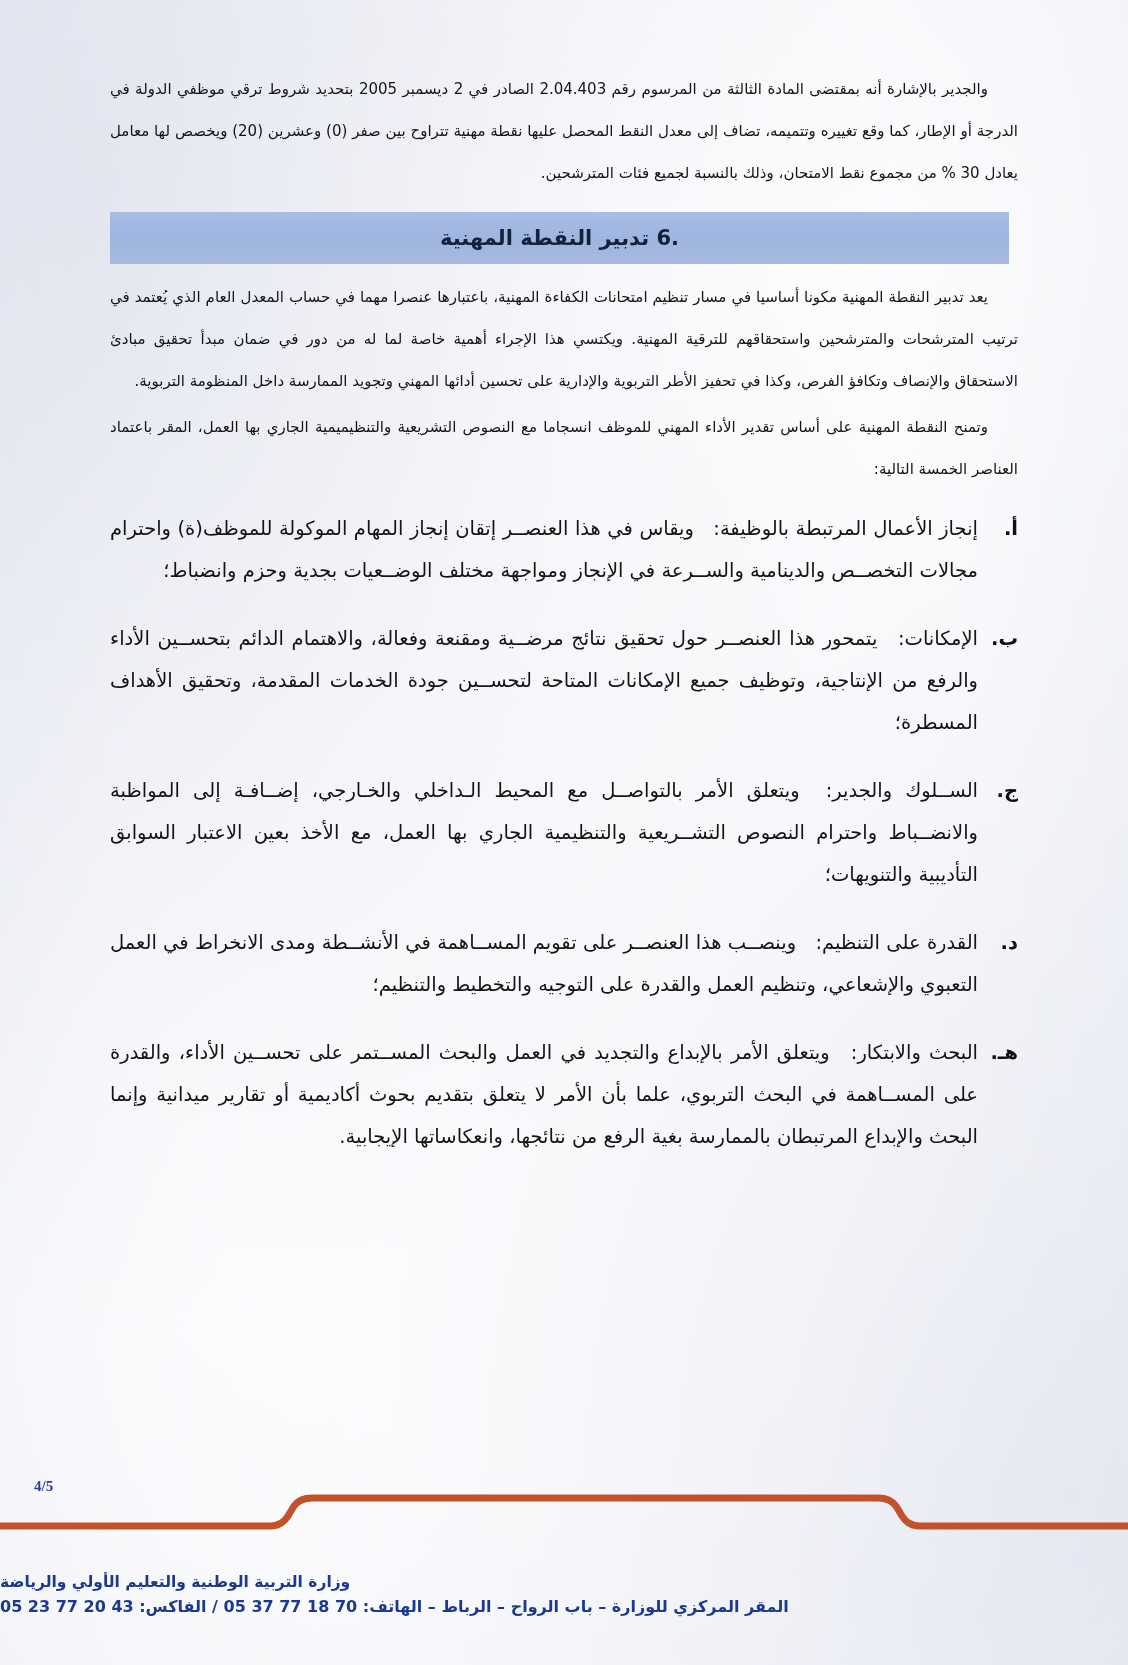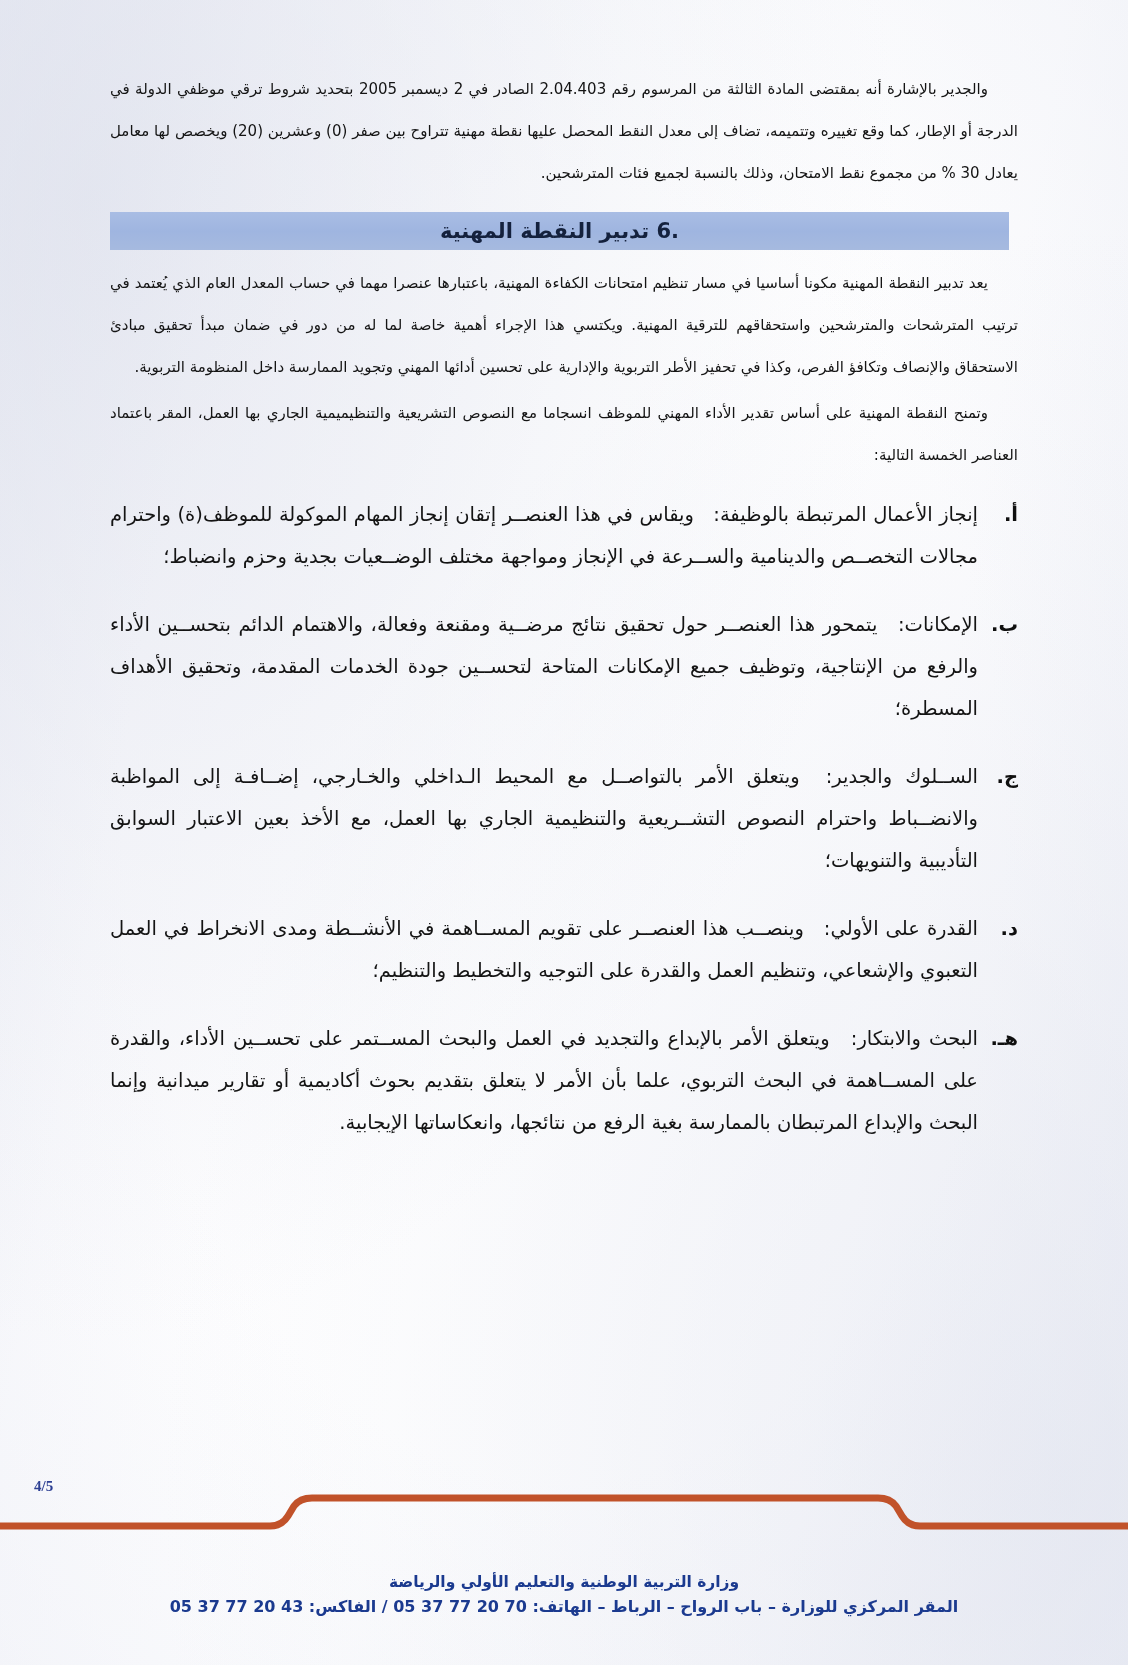--- a/index.html
+++ b/index.html
@@ -51,21 +51,21 @@
     text-justify: inter-word;
     letter-spacing: 0;
   }
   p.para.indent {
     text-indent: 30px;
   }
 
   .heading-bar {
     margin: 18px 9px 12px 0;
     background: linear-gradient(180deg, #a9bde4 0%, #9fb5e0 50%, #a6badf 100%);
-    height: 38px;
+    height: 52px;
     display: flex;
     align-items: center;
     justify-content: center;
   }
   .heading-bar .htext {
     font-size: 21px;
     font-weight: bold;
     color: #14213d;
     letter-spacing: .2px;
   }
@@ -118,21 +118,21 @@
     top: 1490px;
     height: 48px;
   }
   .footer-rule svg { display: block; width: 100%; height: 48px; }
 
   .footer-text {
     position: absolute;
     left: 0;
     right: 0;
     top: 1570px;
-    text-align: center;
+    text-align: left;
     direction: rtl;
     color: #1b3a8f;
   }
   .footer-text .line1 {
     font-size: 15.5px;
     font-weight: bold;
     line-height: 24px;
     letter-spacing: .1px;
   }
   .footer-text .line2 {
@@ -178,21 +178,21 @@
     <div class="list-item">
       <div class="marker">ج.</div>
       <div class="item-body">
         <span class="lead">الســلوك والجدير:</span><span> ويتعلق الأمر بالتواصــل مع المحيط الـداخلي والخـارجي، إضــافـة إلى المواظبة والانضــباط واحترام النصوص التشــريعية والتنظيمية الجاري بها العمل، مع الأخذ بعين الاعتبار السوابق التأديبية والتنويهات؛</span>
       </div>
     </div>
 
     <div class="list-item">
       <div class="marker">د.</div>
       <div class="item-body">
-        <span class="lead">القدرة على الأولي:</span><span> وينصــب هذا العنصــر على تقويم المســاهمة في الأنشــطة ومدى الانخراط في العمل التعبوي والإشعاعي، وتنظيم العمل والقدرة على التوجيه والتخطيط والتنظيم؛</span>
+        <span class="lead">القدرة على التنظيم:</span><span> وينصــب هذا العنصــر على تقويم المســاهمة في الأنشــطة ومدى الانخراط في العمل التعبوي والإشعاعي، وتنظيم العمل والقدرة على التوجيه والتخطيط والتنظيم؛</span>
       </div>
     </div>
 
     <div class="list-item">
       <div class="marker">هـ.</div>
       <div class="item-body">
         <span class="lead">البحث والابتكار:</span><span> ويتعلق الأمر بالإبداع والتجديد في العمل والبحث المســتمر على تحســين الأداء، والقدرة على المســاهمة في البحث التربوي، علما بأن الأمر لا يتعلق بتقديم بحوث أكاديمية أو تقارير ميدانية وإنما البحث والإبداع المرتبطان بالممارسة بغية الرفع من نتائجها، وانعكاساتها الإيجابية.</span>
       </div>
     </div>
 
@@ -202,14 +202,14 @@
 <div class="page-number">4/5</div>
 
 <div class="footer-rule">
   <svg viewBox="0 0 1128 48" preserveAspectRatio="none" aria-hidden="true">
     <path d="M0,36 L270,36 Q282,36 288,26 L294,16 Q300,8 312,8 L878,8 Q890,8 896,16 L902,26 Q908,36 920,36 L1128,36" fill="none" stroke="#c1522a" stroke-width="7" stroke-linecap="butt" stroke-linejoin="round"></path>
   </svg>
 </div>
 
 <div class="footer-text">
   <div class="line1">وزارة التربية الوطنية والتعليم الأولي والرياضة</div>
-  <div class="line2">المقر المركزي للوزارة – باب الرواح – الرباط – الهاتف: 70 20 77 37 05 / الفاكس: 43 20 77 37 05</div>
+  <div class="line2">المقر المركزي للوزارة – باب الرواح – الرباط – الهاتف: 70 18 77 37 05 / الفاكس: 43 20 77 23 05</div>
 </div>
 
 </body></html>

